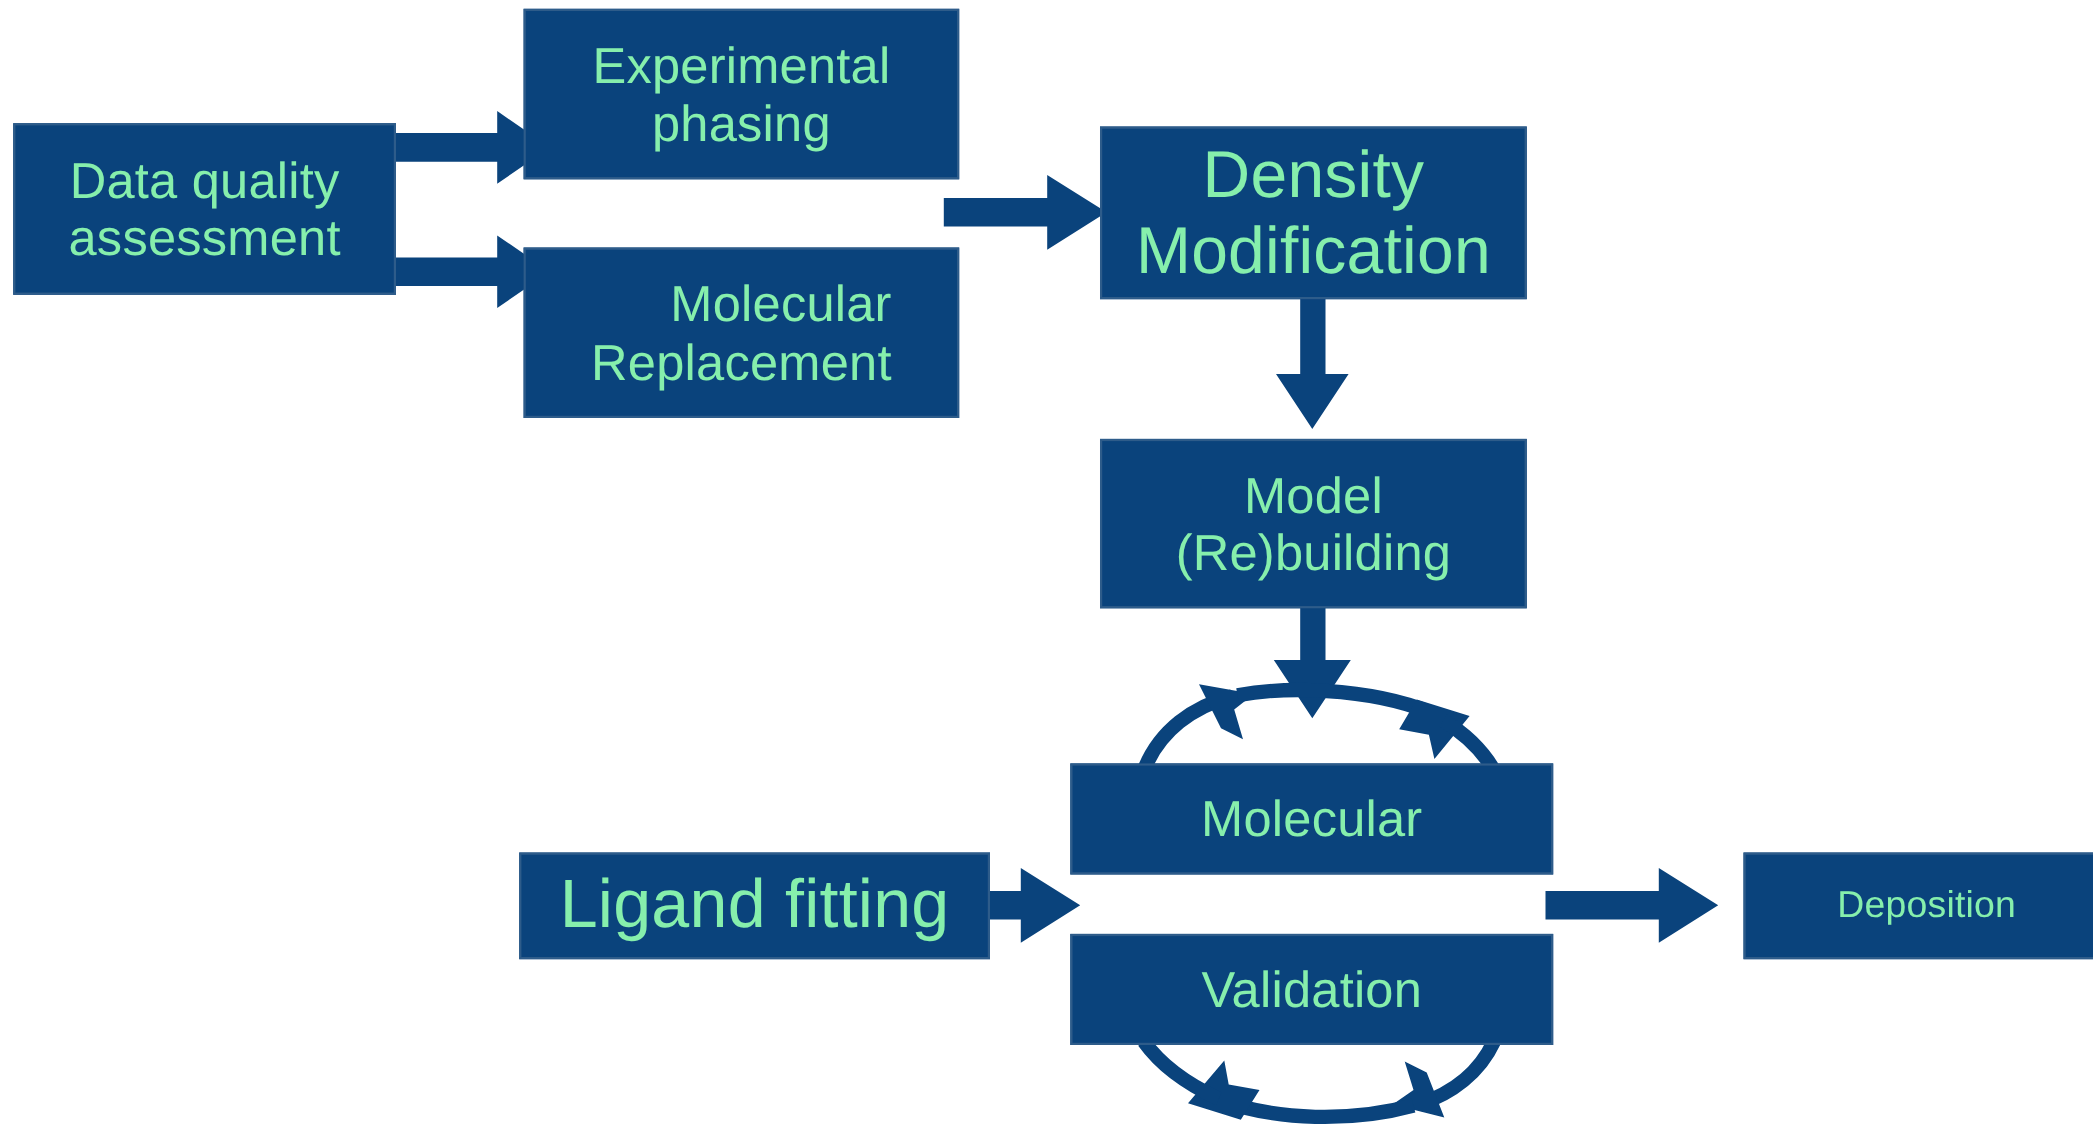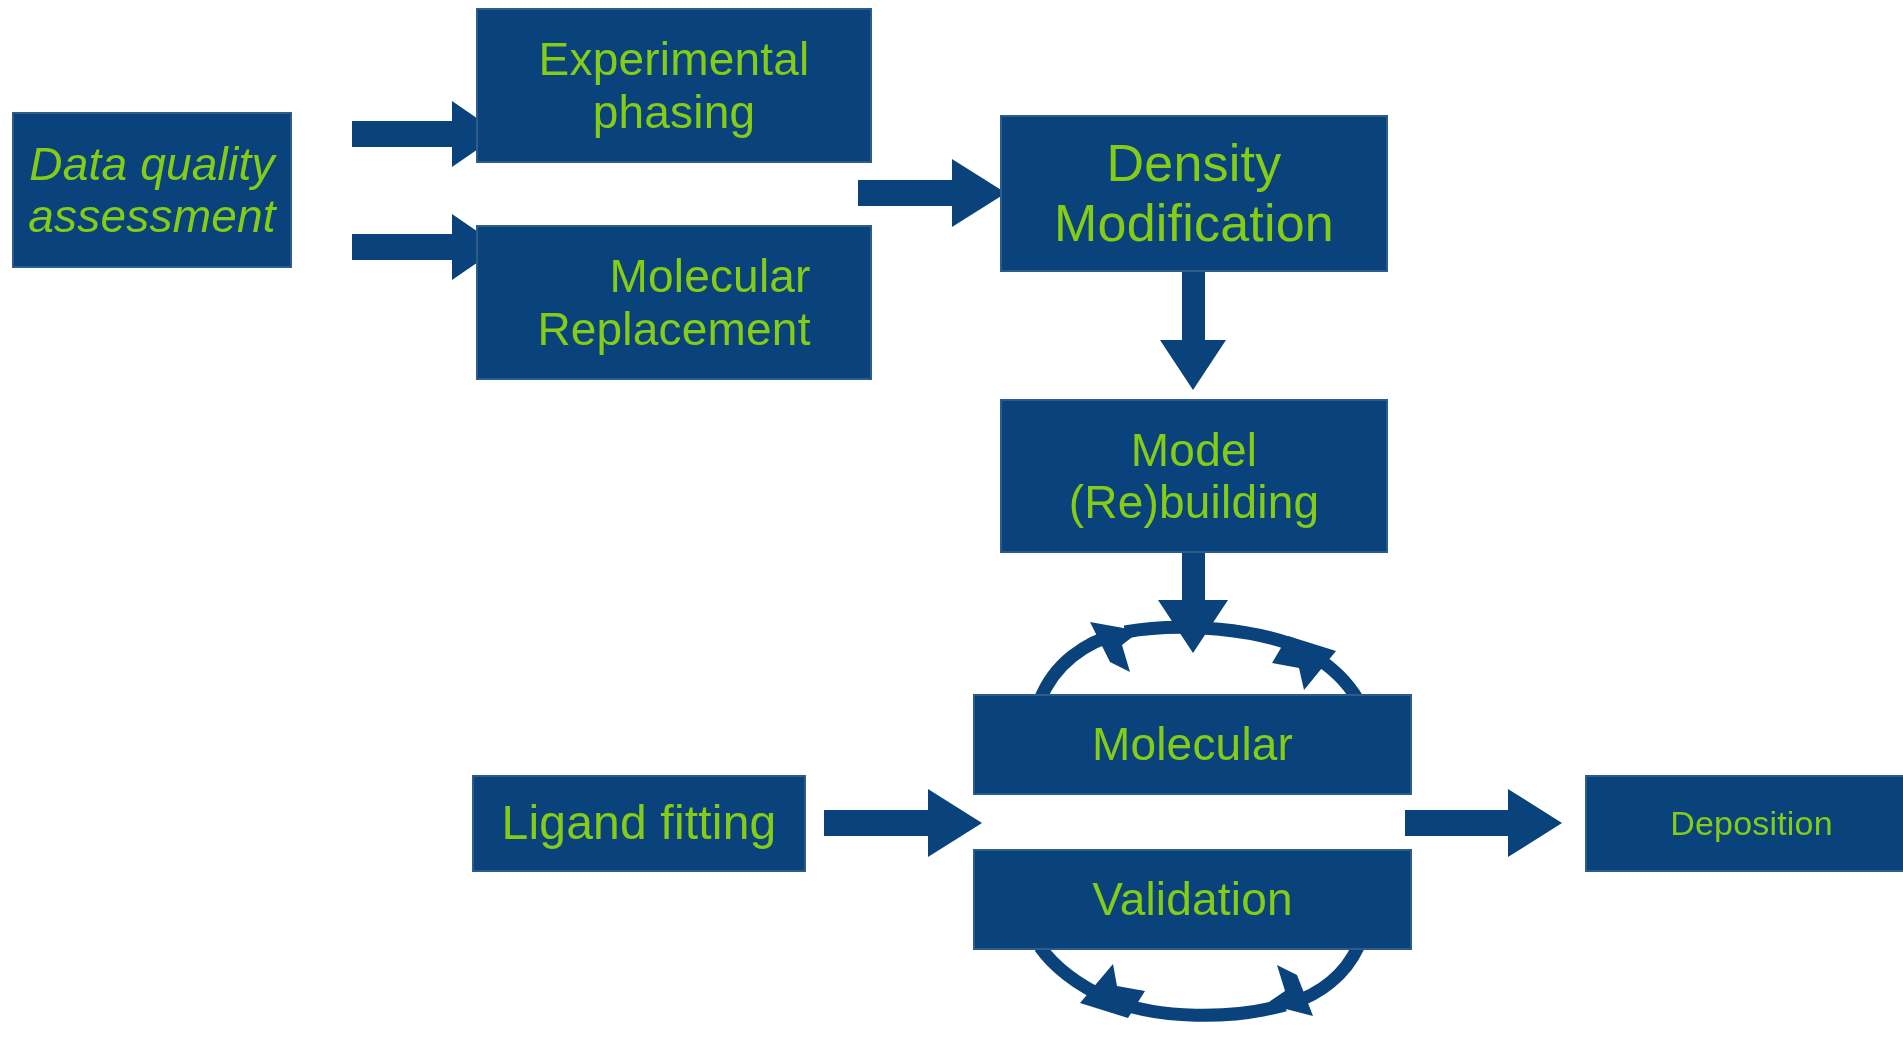--- a/index.html
+++ b/index.html
@@ -16,21 +16,21 @@
     width: 1903px;
     height: 1043px;
     background: #ffffff;
     overflow: hidden;
   }
   .node {
     position: absolute;
     box-sizing: border-box;
     background: #0A437C;
     border: 2px solid #2E5C8A;
-    color: #84cc16;
+    color: #86efac;
     display: flex;
     align-items: center;
     justify-content: center;
     text-align: center;
     line-height: 1.14;
     font-weight: 400;
     letter-spacing: 0.2px;
     white-space: pre-line;
     z-index: 5;
   }
@@ -102,36 +102,36 @@
       <path class="arrowstroke" stroke-width="13" stroke-linecap="butt" d="M 1358 947 C 1345 975 1320 994 1290 1004"></path>
       <path class="arrowfill" d="M 1297 975 L 1313 1016 L 1266 1004 L 1285 991 L 1277 965 Z"></path>
 
       <path class="arrowstroke" stroke-width="13" stroke-linecap="butt" d="M 1285 1005 C 1230 1020 1160 1019 1110 1000"></path>
       <path class="arrowfill" d="M 1128 1018 L 1080 1003 L 1113 964 L 1117 986 L 1145 991 Z"></path>
 
       <path class="arrowstroke" stroke-width="13" stroke-linecap="butt" d="M 1108 999 C 1080 986 1055 968 1040 947"></path>
     </g>
   </svg>
 
-  <div class="node" style="left:12px; top:112px; width:280px; height:156px; font-size:46px;font-style:italic;">Data quality
+  <div class="node" style="left:12px; top:112px; width:348px; height:156px; font-size:46px;">Data quality
 assessment</div>
 
   <div class="node" style="left:476px; top:8px; width:396px; height:155px; font-size:46px;">Experimental
 phasing</div>
 
   <div class="node" style="left:476px; top:225px; width:396px; height:155px; font-size:46px;text-align:right;">Molecular
 Replacement</div>
 
-  <div class="node" style="left:1000px; top:115px; width:388px; height:157px; font-size:52px;">Density
+  <div class="node" style="left:1000px; top:115px; width:388px; height:157px; font-size:60px;">Density
 Modification</div>
 
   <div class="node" style="left:1000px; top:382px; width:388px; height:154px; font-size:46px;margin-top:17px;">Model
 (Re)building</div>
 
   <div class="node cycle-node" style="left:973px; top:694px; width:439px; height:101px; font-size:46px;">Molecular</div>
 
   <div class="node cycle-node" style="left:973px; top:849px; width:439px; height:101px; font-size:46px;">Validation</div>
 
-  <div class="node" style="left:472px; top:775px; width:334px; height:97px; font-size:48px;">Ligand fitting</div>
+  <div class="node" style="left:472px; top:775px; width:428px; height:97px; font-size:62px;">Ligand fitting</div>
 
   <div class="node" style="left:1557px; top:775px; width:333px; height:97px; font-size:34px;margin-left:28px;">Deposition</div>
 
 </div>
 
 </body></html>

